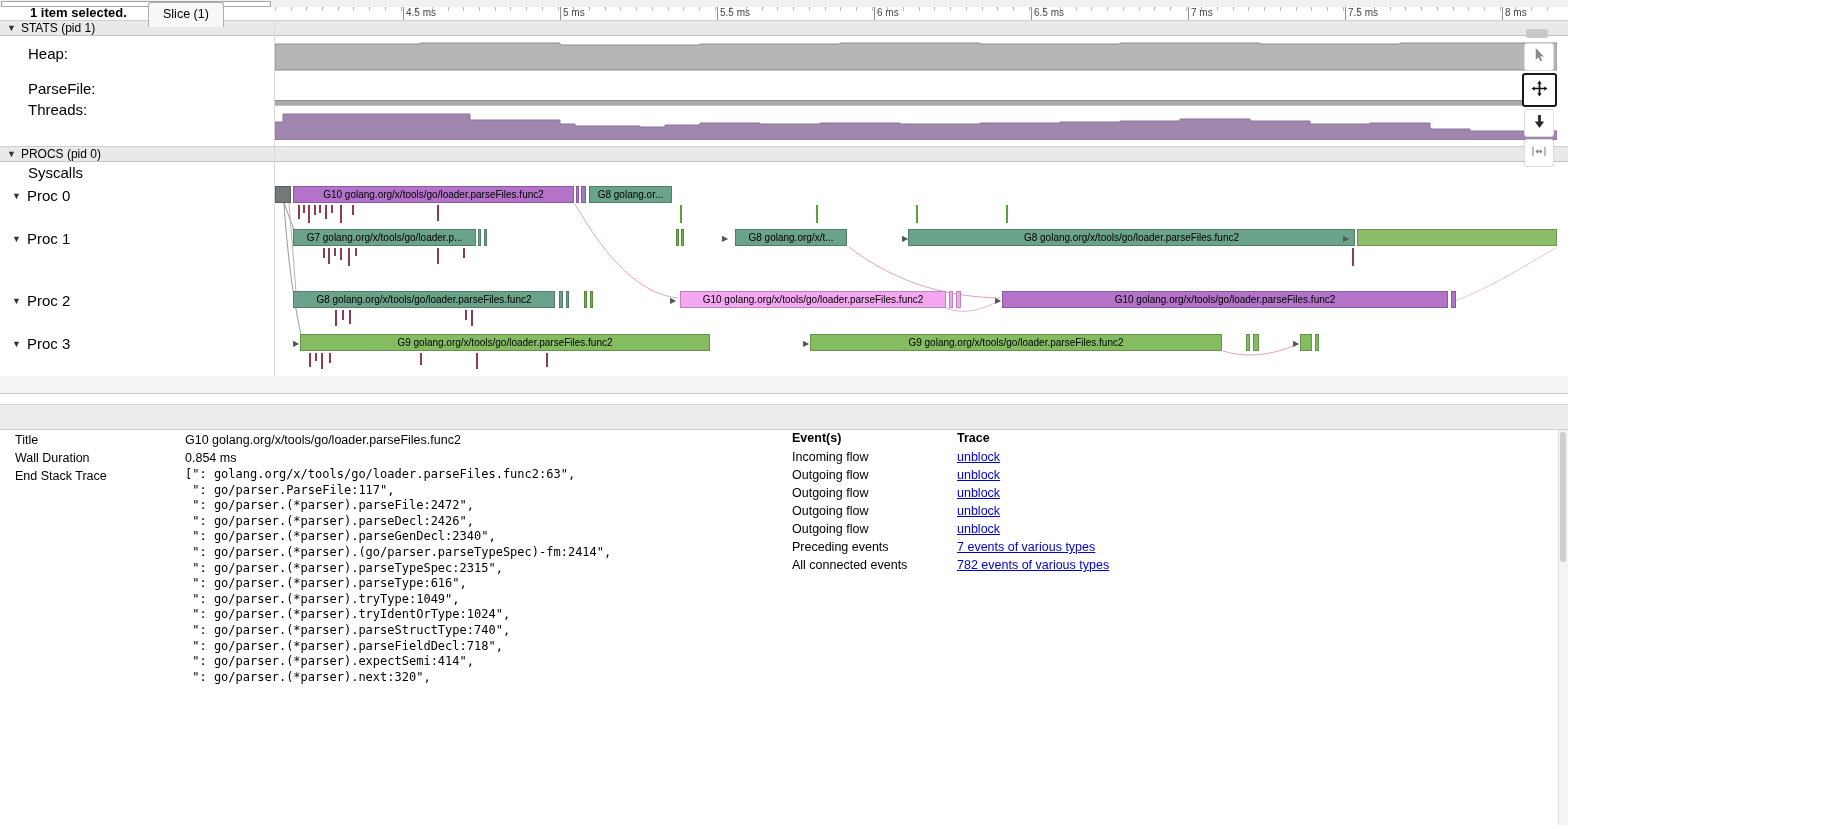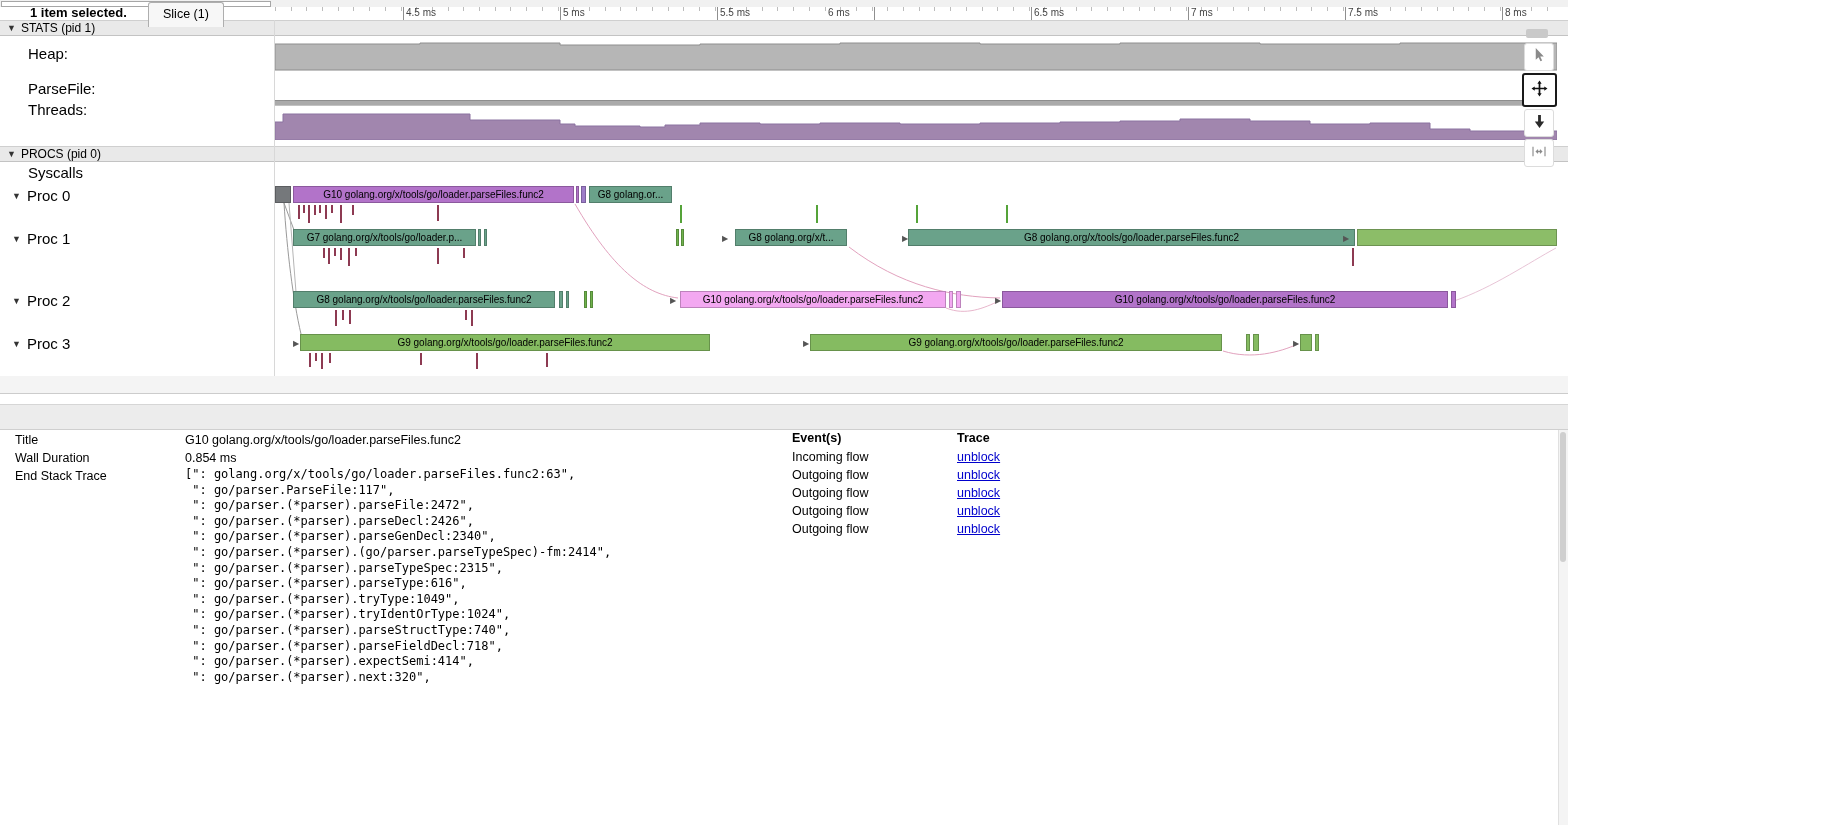--- a/index.html
+++ b/index.html
@@ -164,21 +164,21 @@
       <div class="ruler-minor" style="left: 1515px;"></div>
       <div class="ruler-minor" style="left: 1531px;"></div>
       <div class="ruler-minor" style="left: 1547px;"></div>
       <div class="ruler-major" style="left: 403px;"></div>
       <div class="ruler-label" style="left: 406px;">4.5 ms</div>
       <div class="ruler-major" style="left: 560px;"></div>
       <div class="ruler-label" style="left: 563px;">5 ms</div>
       <div class="ruler-major" style="left: 717px;"></div>
       <div class="ruler-label" style="left: 720px;">5.5 ms</div>
       <div class="ruler-major" style="left: 874px;"></div>
-      <div class="ruler-label" style="left: 828px;">6 ms</div>
+      <div class="ruler-label" style="left: 877px;">6 ms</div>
       <div class="ruler-major" style="left: 1031px;"></div>
       <div class="ruler-label" style="left: 1034px;">6.5 ms</div>
       <div class="ruler-major" style="left: 1188px;"></div>
       <div class="ruler-label" style="left: 1191px;">7 ms</div>
       <div class="ruler-major" style="left: 1345px;"></div>
       <div class="ruler-label" style="left: 1348px;">7.5 ms</div>
       <div class="ruler-major" style="left: 1502px;"></div>
       <div class="ruler-label" style="left: 1505px;">8 ms</div>
     </div>
 
@@ -323,20 +323,28 @@
           <span class="ev-name">Outgoing flow</span>
           <a class="ev-link">unblock</a>
         </div>
         <div class="ev-row">
           <span class="ev-name">Outgoing flow</span>
           <a class="ev-link">unblock</a>
         </div>
         <div class="ev-row">
           <span class="ev-name">Outgoing flow</span>
           <a class="ev-link">unblock</a>
+        </div>
+        <div class="ev-row">
+          <span class="ev-name">Preceding events</span>
+          <a class="ev-link">7 events of various types</a>
+        </div>
+        <div class="ev-row">
+          <span class="ev-name">All connected events</span>
+          <a class="ev-link">782 events of various types</a>
         </div>
       </div>
   </div>
 
   <div class="abs dscroll">
     <div class="dscroll-thumb"></div>
   </div>
 
 <div class="slice" style="left: 275px; top: 186px; width: 16px; background: rgb(117, 120, 123);"></div>
     <div class="slice" style="left: 293px; top: 186px; width: 281px; background: rgb(178, 115, 201);">G10 golang.org/x/tools/go/loader.parseFiles.func2</div>

